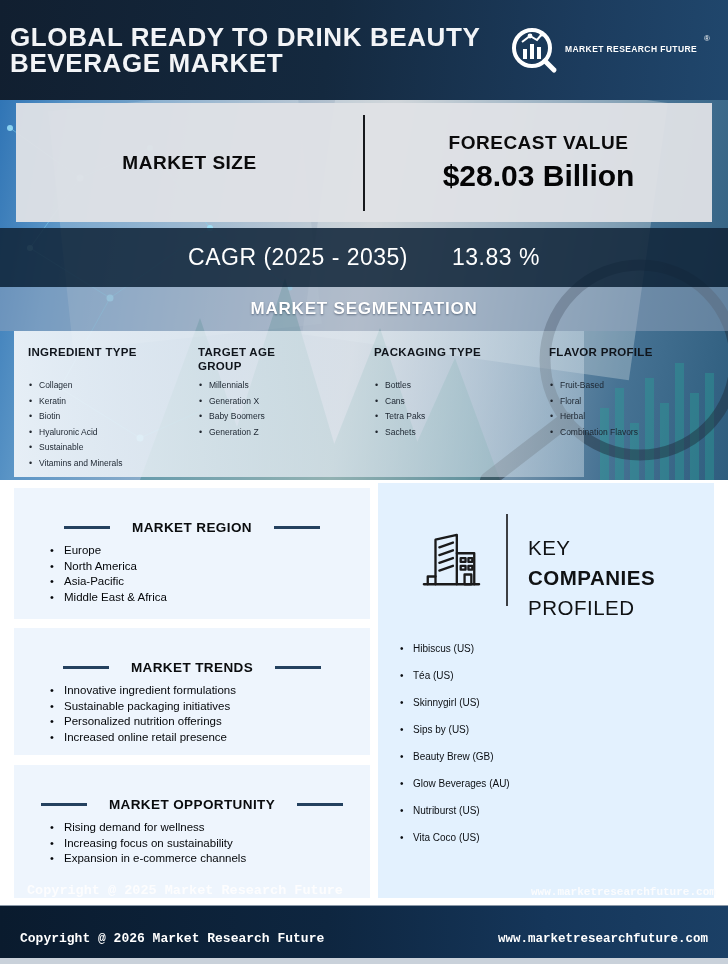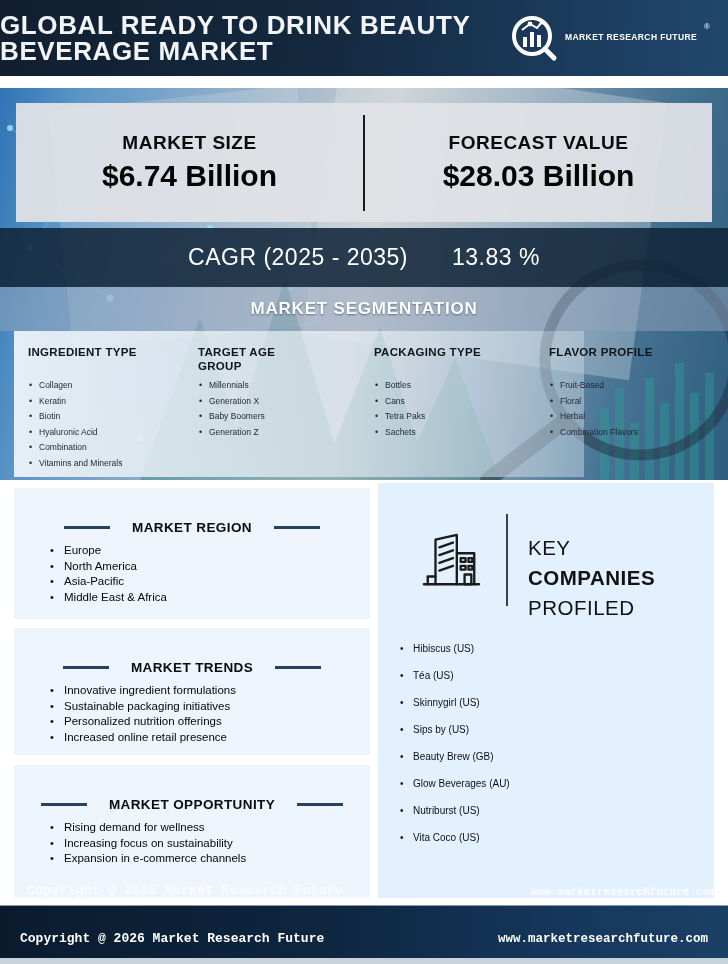--- a/index.html
+++ b/index.html
@@ -11,23 +11,23 @@
   
   .bg-photo {
     position:absolute; top:88px; left:0; width:728px; height:392px;
     background:linear-gradient(100deg,#2f74b5 0%,#5b95c6 10%,#9fb6cb 34%,
       #c6cbd1 50%,#8aa3b8 66%,#477394 84%,#2e5d7e 100%);
   }
   .bg-art { position:absolute; top:0; left:0; }
 
   
   .header {
-    position:absolute; top:0; left:0; width:728px; height:76px; box-sizing:border-box;
+    position:absolute; top:0; left:0; width:728px; height:100px; box-sizing:border-box;
     background:linear-gradient(95deg,#111f30 0%,#14293f 45%,#1c3c5e 80%,#20476d 100%);
-    display:flex; align-items:center; justify-content:space-between; padding:0 18px 0 0;
+    display:flex; align-items:center; justify-content:space-between; padding:0 18px 0 10px;
   }
   .title { font-size:26px; font-weight:700; color:#f2f4f7; letter-spacing:0.6px; line-height:26px; }
   .logo { display:flex; align-items:flex-start; gap:7px; }
   .logo-text { color:#ffffff; font-size:8.5px; font-weight:700; letter-spacing:0.4px; margin-top:18px; }
   .reg-mark { color:#ffffff; font-size:8px; margin-top:8px; }
 
   
   .stats {
     position:absolute; top:103px; left:16px; width:696px; height:119px;
     background:rgba(223,225,230,0.95); display:flex; align-items:center;
@@ -182,21 +182,20 @@
         <line x1="35" y1="35" x2="44" y2="44" stroke="#ffffff" stroke-width="5" stroke-linecap="round"></line>
       </svg>
       <span class="logo-text">MARKET RESEARCH FUTURE</span>
       <span class="reg-mark">®</span>
     </div>
   </div>
 
   <div class="stats">
     <div class="stat-half">
       <div class="stat-label">MARKET SIZE</div>
-      <div class="stat-value">$6.74 Billion</div>
     </div>
     <div class="stats-divider"></div>
     <div class="stat-half">
       <div class="stat-label">FORECAST VALUE</div>
       <div class="stat-value">$28.03 Billion</div>
     </div>
   </div>
 
   <div class="cagr">
     <span>CAGR (2025 - 2035)</span>
@@ -207,21 +206,21 @@
     <span>MARKET SEGMENTATION</span>
   </div>
   <div class="seg-panel">
     <div class="seg-col1">
       <div class="seg-heading">INGREDIENT TYPE</div>
       <ul class="seg-items">
           <li>Collagen</li>
           <li>Keratin</li>
           <li>Biotin</li>
           <li>Hyaluronic Acid</li>
-          <li>Combination</li>
+          <li>Sustainable</li>
           <li>Vitamins and Minerals</li>
         </ul>
     </div>
     <div class="seg-col2">
       <div class="seg-heading">TARGET AGE GROUP</div>
       <ul class="seg-items">
           <li>Millennials</li>
           <li>Generation X</li>
           <li>Baby Boomers</li>
           <li>Generation Z</li>

